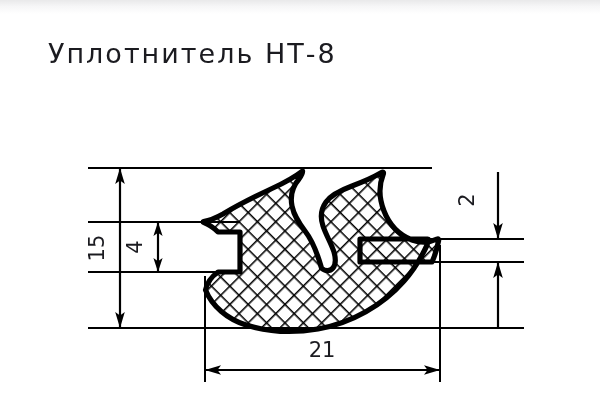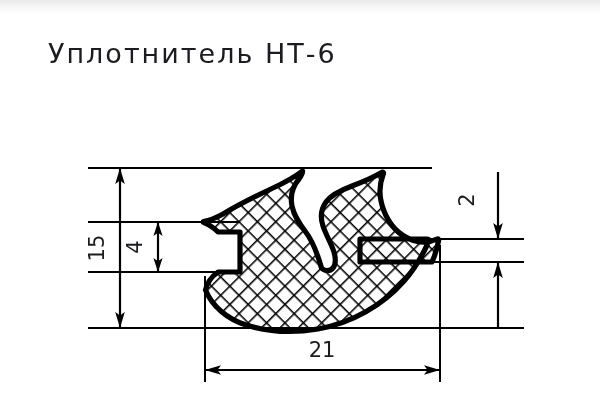--- a/index.html
+++ b/index.html
@@ -46,21 +46,21 @@
     fill: #1b1b20;
   }
 </style>
 </head>
 <body>
 
 <div id="page">
 
   <div id="top-wash"></div>
 
-  <div id="title">Уплотнитель НТ-6</div>
+  <div id="title">Уплотнитель НТ-8</div>
 
   <svg id="drawing" width="600" height="403" viewBox="0 0 600 403">
 
     <defs>
 
       <pattern id="xhatch" width="13" height="13" patternUnits="userSpaceOnUse" patternTransform="rotate(45)">
         <rect width="13" height="13" fill="#ffffff"></rect>
         <line x1="0" y1="0" x2="0" y2="13" stroke="#000000" stroke-width="3.1"></line>
         <line x1="0" y1="0" x2="13" y2="0" stroke="#000000" stroke-width="3.1"></line>
       </pattern>

